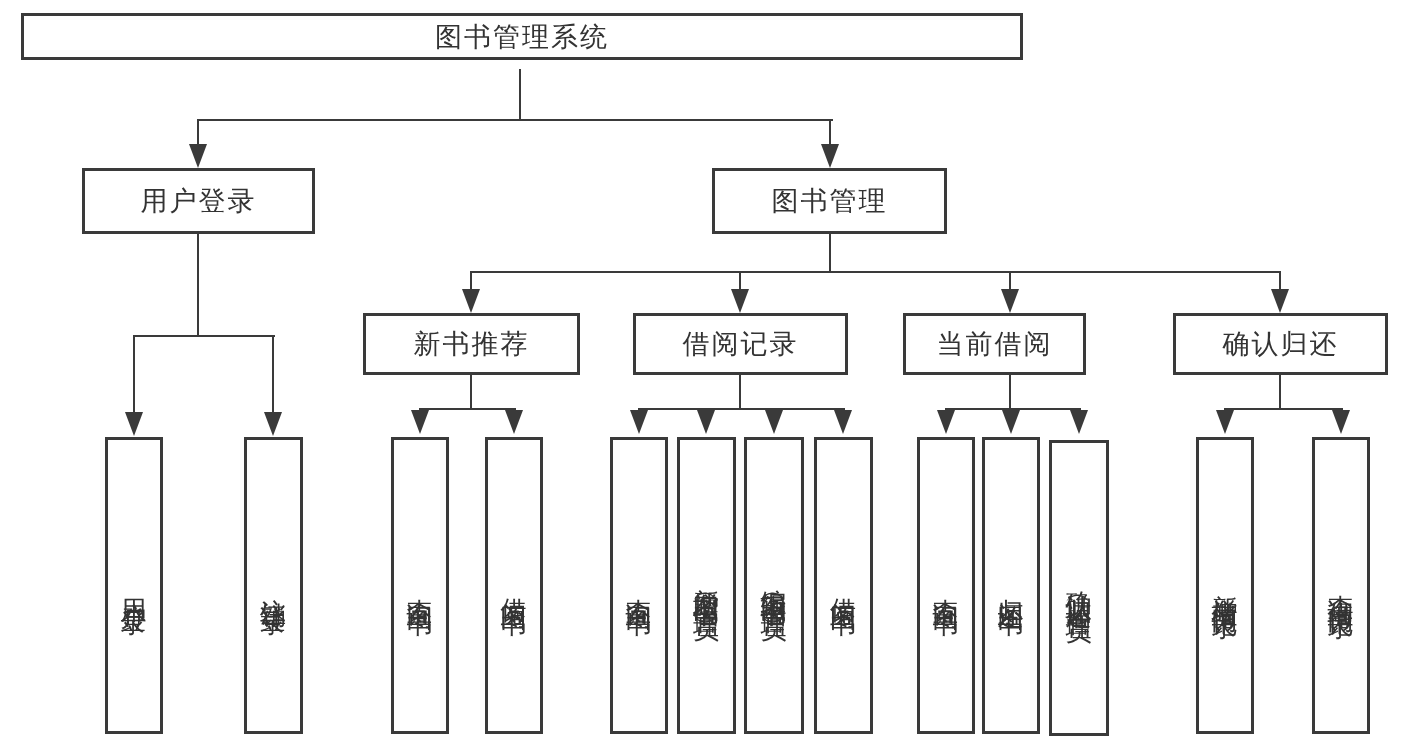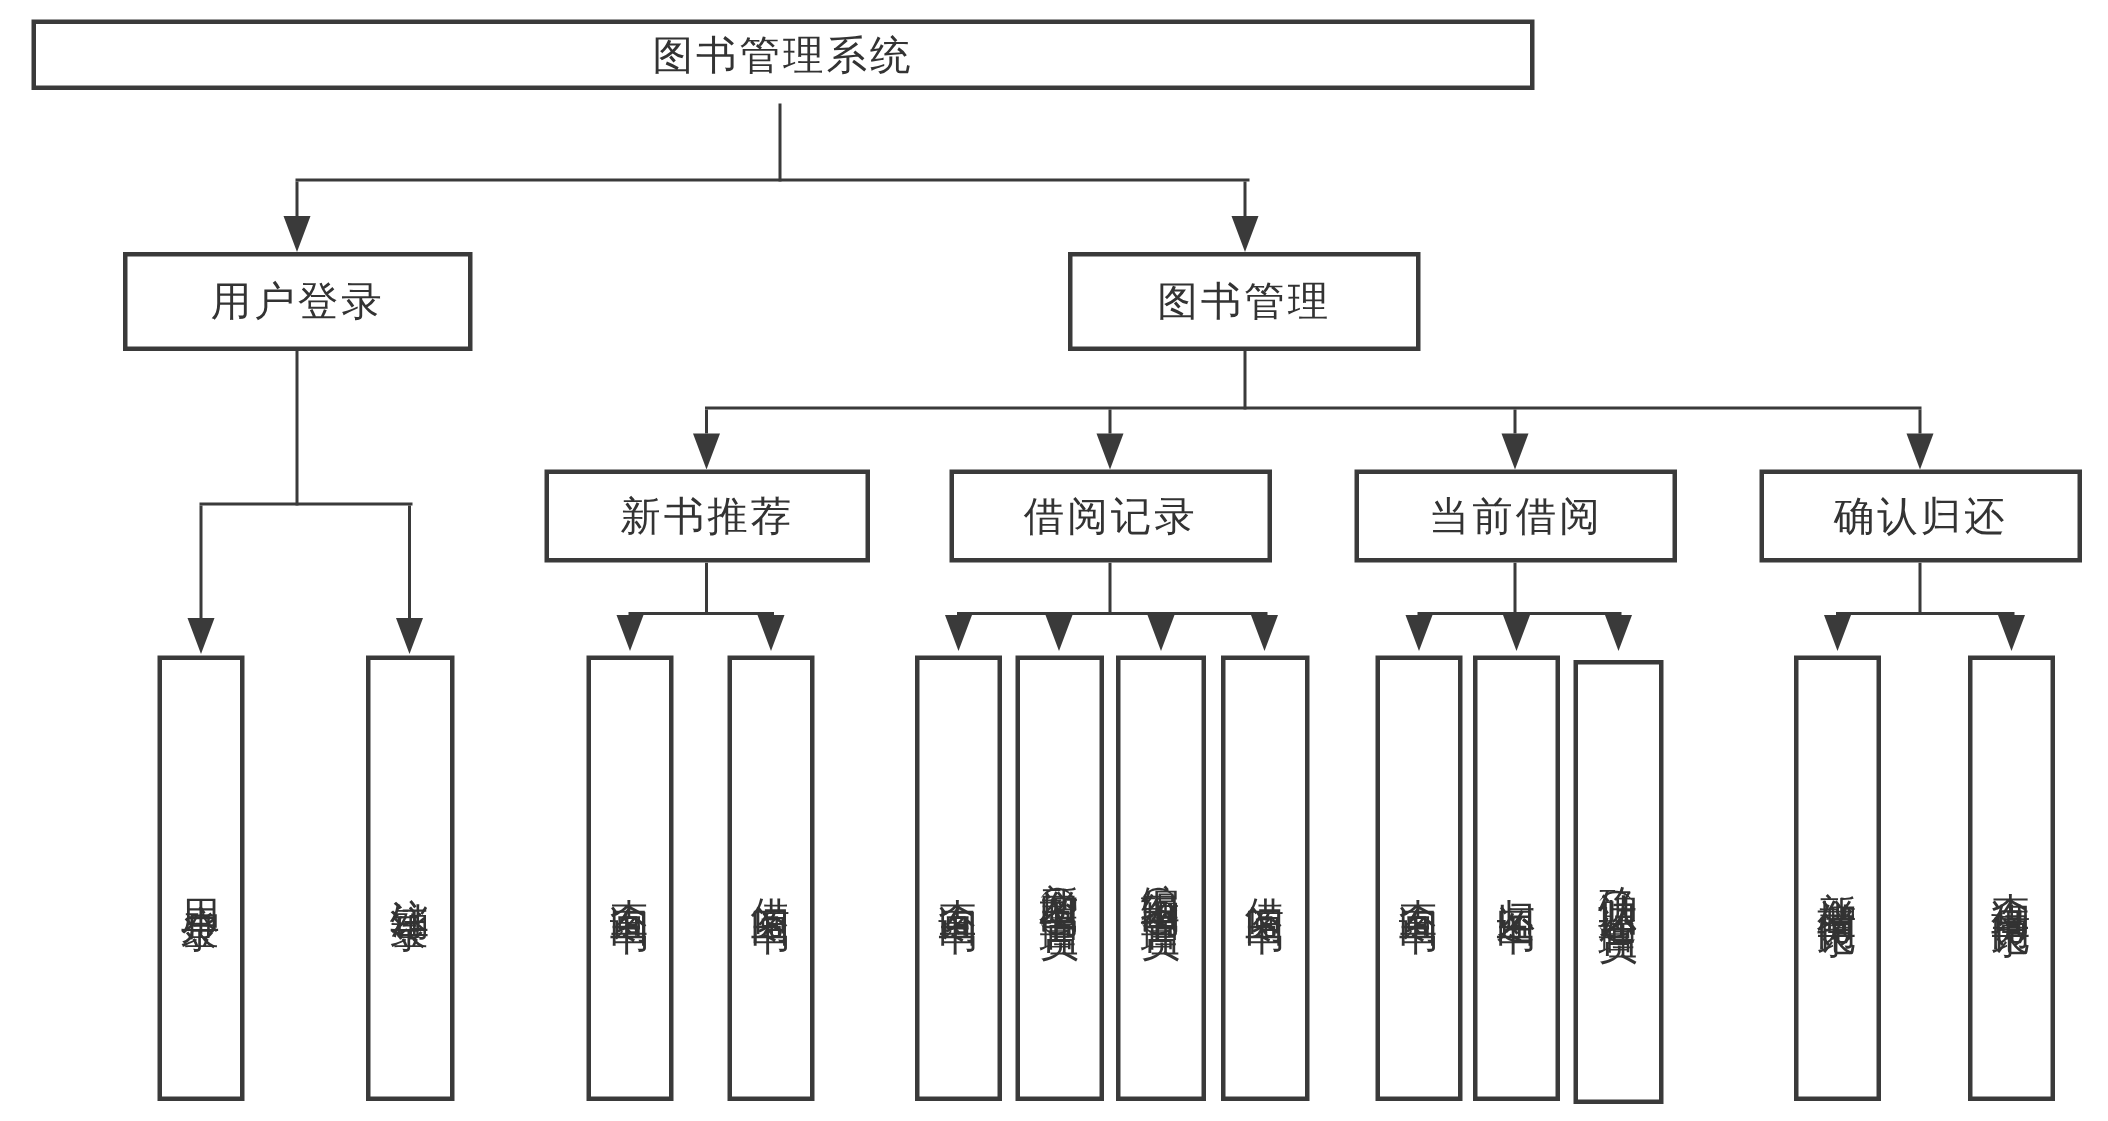--- a/index.html
+++ b/index.html
@@ -75,21 +75,21 @@
   <div class="box h" style="left:712px;top:168px;width:235px;height:66px">
     <span>图书管理</span>
   </div>
 
   <div class="box h" style="left:363px;top:313px;width:217px;height:62px">
     <span>新书推荐</span>
   </div>
   <div class="box h" style="left:633px;top:313px;width:215px;height:62px">
     <span>借阅记录</span>
   </div>
-  <div class="box h" style="left:903px;top:313px;width:215px;height:62px">
+  <div class="box h" style="left:903px;top:313px;width:183px;height:62px">
     <span>当前借阅</span>
   </div>
   <div class="box h" style="left:1173px;top:313px;width:215px;height:62px">
     <span>确认归还</span>
   </div>
 
   <div class="box v" style="left:105px;top:437px;width:58px;height:297px">
     <span>用户登录</span>
   </div>
   <div class="box v" style="left:244px;top:437px;width:59px;height:297px">

